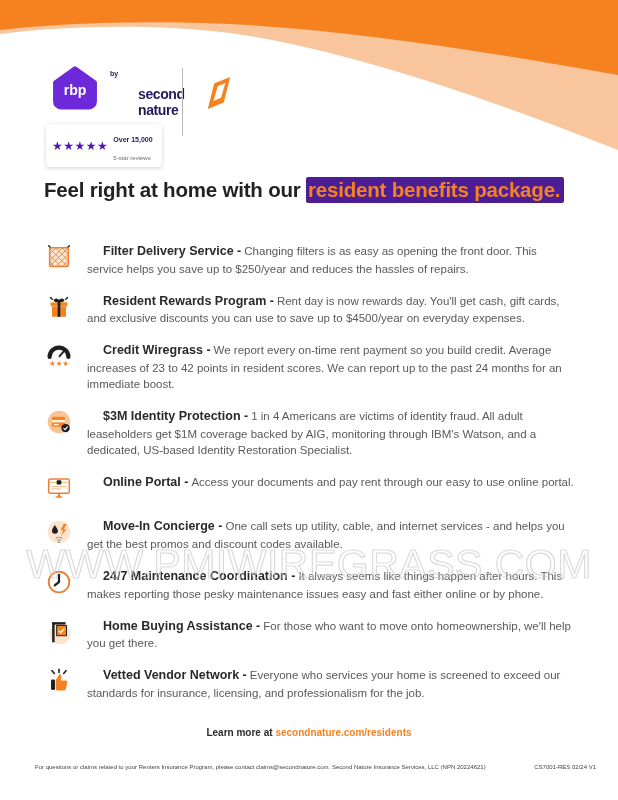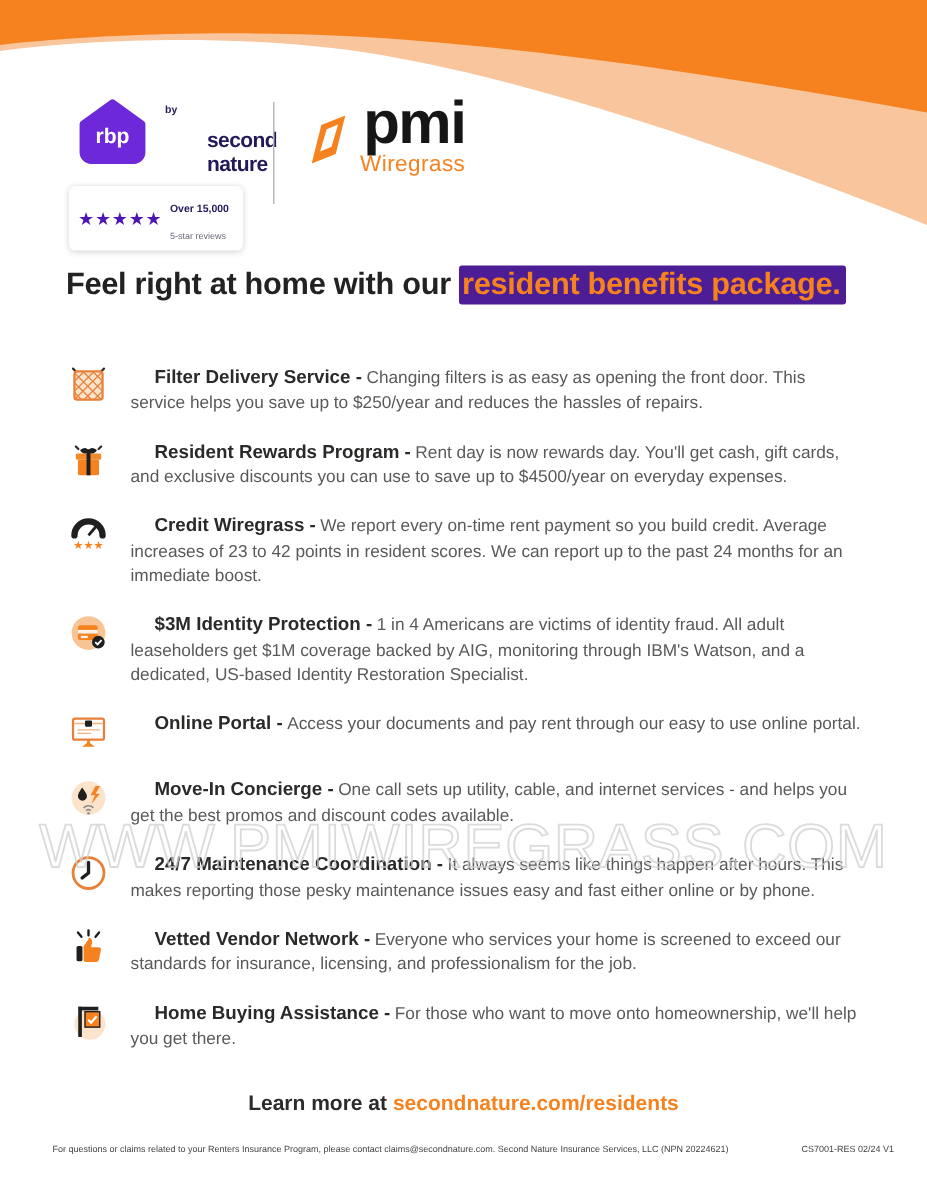--- a/index.html
+++ b/index.html
@@ -43,21 +43,21 @@
   .b-icon svg { width:30px; height:30px; display:block; }
   .b-text { font-size:11.5px; line-height:1.42; color:#58595b; padding-top:1px; }
   .b-title { font-weight:bold; color:#2b2a29; font-size:12.5px; margin-right:3px;padding-left:16px; }
   
   .watermark {
     position:absolute; top:541px; left:0; width:618px; z-index:4; pointer-events:none;
     text-align:center; font-size:41px; font-weight:400; letter-spacing:0.5px; white-space:nowrap;
     color:transparent; -webkit-text-stroke:1.2px #cfcfcf; opacity:0.75;
   }
   
-  .cta { position:absolute; top:727px; left:0; width:618px; text-align:center; z-index:1; font-size:14px; font-weight:600; color:#2b2b2b; }
+  .cta { position:absolute; top:727px; left:0; width:618px; text-align:center; z-index:1; font-size:10px; font-weight:600; color:#2b2b2b; }
   .cta .cta-link { color:#f5821f; font-weight:bold; }
   .footer { position:absolute; top:764px; left:35px; right:22px; display:flex; justify-content:space-between; z-index:1; }
   .footer-left  { font-size:6px; color:#434343; }
   .footer-right { font-size:6px; color:#434343; }
 </style>
 </head>
 <body>
 
 <div class="page">
 
@@ -89,24 +89,20 @@
       </div>
     </div>
 
     <div class="logo-divider"></div>
 
     <div class="pmi-block">
       <svg class="pmi-icon" viewBox="0 0 40 48" aria-hidden="true">
         <path d="M6 44 L14 12 L34 4 L26 36 Z" fill="#F5821F"></path>
         <path d="M13 34 L18.5 15.5 L28 11.5 L22.5 30 Z" fill="#ffffff"></path>
       </svg>
-      <div class="pmi-texts">
-        <div class="pmi-name">pmi</div>
-        <div class="pmi-loc">Wiregrass</div>
-      </div>
     </div>
   </div>
 
   <h1 class="headline"><span>Feel right at home with our </span><span class="hl">resident benefits package.</span></h1>
 
   <div class="benefits" id="benefits-list">
     <div class="benefit">
       <span class="b-icon">
           <svg viewBox="0 0 32 32">
             <path d="M5 4 l2 2 M27 4 l-2 2" stroke="#2b2b2b" stroke-width="1.6" stroke-linecap="round"></path>
@@ -188,40 +184,40 @@
             <circle cx="16" cy="16" r="11" fill="none" stroke="#E8803A" stroke-width="2"></circle>
             <path d="M16 8.5 V16 l-4.5 3.5" stroke="#1f1f1f" stroke-width="2.4" fill="none" stroke-linecap="round"></path>
           </svg>
         </span>
       <p class="b-text"><b class="b-title">24/7 Maintenance Coordination -</b><span class="b-desc">It always seems like things happen after hours. This makes reporting those pesky maintenance issues easy and fast either online or by phone.</span></p>
     </div>
 
     <div class="benefit">
       <span class="b-icon">
           <svg viewBox="0 0 32 32">
-            <path d="M11 8 L8.5 5 M16 7 V3.5 M21 8 L23.5 5" stroke="#1f1f1f" stroke-width="1.7" stroke-linecap="round"></path>
-            <rect x="7.5" y="14.5" width="4.2" height="11" rx="1.2" fill="#1f1f1f"></rect>
-            <path d="M12.5 15 l4.2 -6.5 q2.4 1 1.8 4.2 l-0.7 2.8 h5.2 q2.2 0 1.8 2.2 l-1.4 6.6 q-0.3 1.7 -2.1 1.7 h-7.4 q-1.4 0 -1.4 -1.5 z" fill="#F5821F"></path>
-          </svg>
-        </span>
-      <p class="b-text"><b class="b-title">Vetted Vendor Network -</b><span class="b-desc">Everyone who services your home is screened to exceed our standards for insurance, licensing, and professionalism for the job.</span></p>
-    </div>
-
-    <div class="benefit">
-      <span class="b-icon">
-          <svg viewBox="0 0 32 32">
             <circle cx="17" cy="18" r="11" fill="#FBE3CC"></circle>
             <path d="M10 5.5 V27" stroke="#1f1f1f" stroke-width="2.6"></path>
             <path d="M9 6.8 h14" stroke="#1f1f1f" stroke-width="2.6"></path>
             <rect x="13.5" y="9" width="10.5" height="11" fill="#F5821F" stroke="#1f1f1f" stroke-width="1"></rect>
             <path d="M15.8 14.8 l2 2 4 -4.5" stroke="#ffffff" stroke-width="1.6" fill="none"></path>
           </svg>
         </span>
       <p class="b-text"><b class="b-title">Home Buying Assistance -</b><span class="b-desc">For those who want to move onto homeownership, we'll help you get there.</span></p>
     </div>
+
+    <div class="benefit">
+      <span class="b-icon">
+          <svg viewBox="0 0 32 32">
+            <path d="M11 8 L8.5 5 M16 7 V3.5 M21 8 L23.5 5" stroke="#1f1f1f" stroke-width="1.7" stroke-linecap="round"></path>
+            <rect x="7.5" y="14.5" width="4.2" height="11" rx="1.2" fill="#1f1f1f"></rect>
+            <path d="M12.5 15 l4.2 -6.5 q2.4 1 1.8 4.2 l-0.7 2.8 h5.2 q2.2 0 1.8 2.2 l-1.4 6.6 q-0.3 1.7 -2.1 1.7 h-7.4 q-1.4 0 -1.4 -1.5 z" fill="#F5821F"></path>
+          </svg>
+        </span>
+      <p class="b-text"><b class="b-title">Vetted Vendor Network -</b><span class="b-desc">Everyone who services your home is screened to exceed our standards for insurance, licensing, and professionalism for the job.</span></p>
+    </div>
   </div>
 
   <div class="watermark">WWW.PMIWIREGRASS.COM</div>
 
   <div class="cta"><span>Learn more at </span><span class="cta-link">secondnature.com/residents</span></div>
 
   <div class="footer">
     <span class="footer-left">For questions or claims related to your Renters Insurance Program, please contact claims@secondnature.com. Second Nature Insurance Services, LLC (NPN 20224621)</span>
     <span class="footer-right">CS7001-RES 02/24 V1</span>
   </div>

